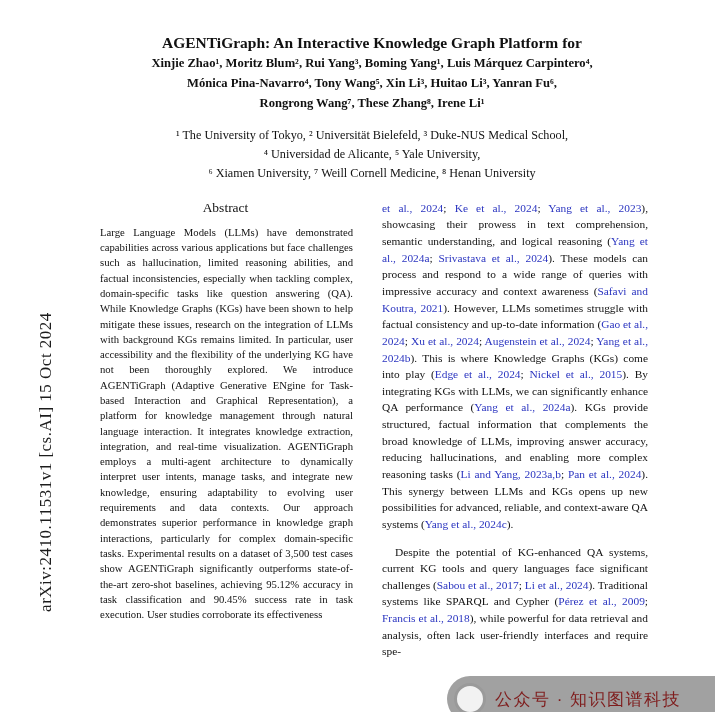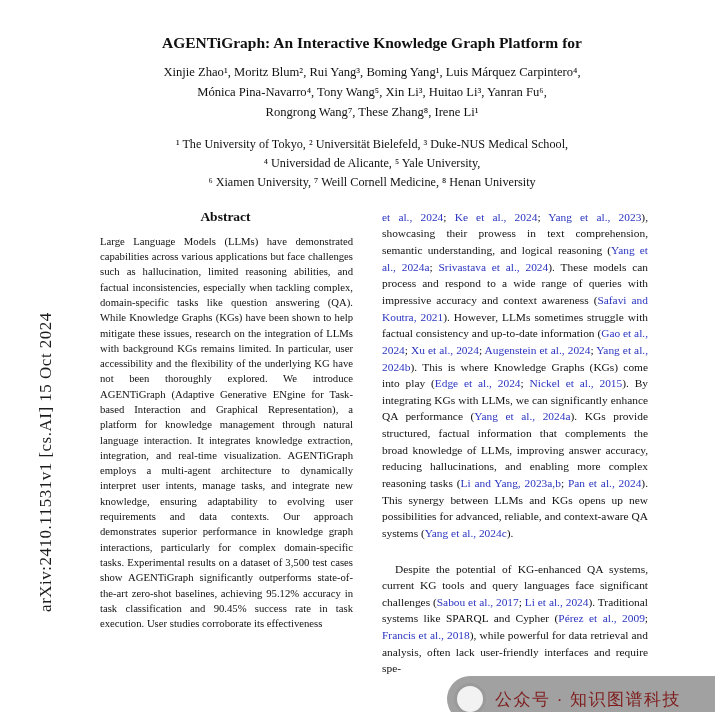--- a/index.html
+++ b/index.html
@@ -30,59 +30,58 @@
     width:552px;
   }
   .title{
     margin-top:16px;
     text-align:center;
     font-weight:bold;
     font-size:15.5px;
     line-height:1.45;
   }
   .authors{
-    margin-top:9px;
     text-align:center;
-    font-weight:normal;
+    font-weight:bold;
     font-size:12.6px;
     line-height:1.55;
   }
   .affiliations{
     margin-top:13px;
     text-align:center;
     font-size:12.2px;
     line-height:1.55;
   }
   .columns{
     margin-top:17px;
     display:flex;
     gap:27px;
   }
   .col-left{width:259px;}
   .col-right{width:266px;font-family:Liberation Serif, serif;}
   .abstract-heading{
     text-align:center;
-    font-weight:bold;
+    font-weight:normal;
     font-size:13.5px;
     margin:0 0 9px 0;
   }
   .abstract-body{
     font-size:10.7px;
     line-height:1.43;
     text-align:justify;
     margin:0 2px 0 4px;
   }
   .body-para{
     font-size:11.4px;
     line-height:1.46;
     text-align:justify;
     margin:0;
   }
   .body-para + .body-para{
-    margin-top:19px;
+    margin-top:11px;
     text-indent:13px;
   }
   .cite{color:var(--cite-color,#2b35c0);}
   
   .watermark{
     position:absolute;
     left:447px; top:676px;
     width:300px; height:46px;
     background:rgba(125,125,125,0.72);
     border-radius:23px;

